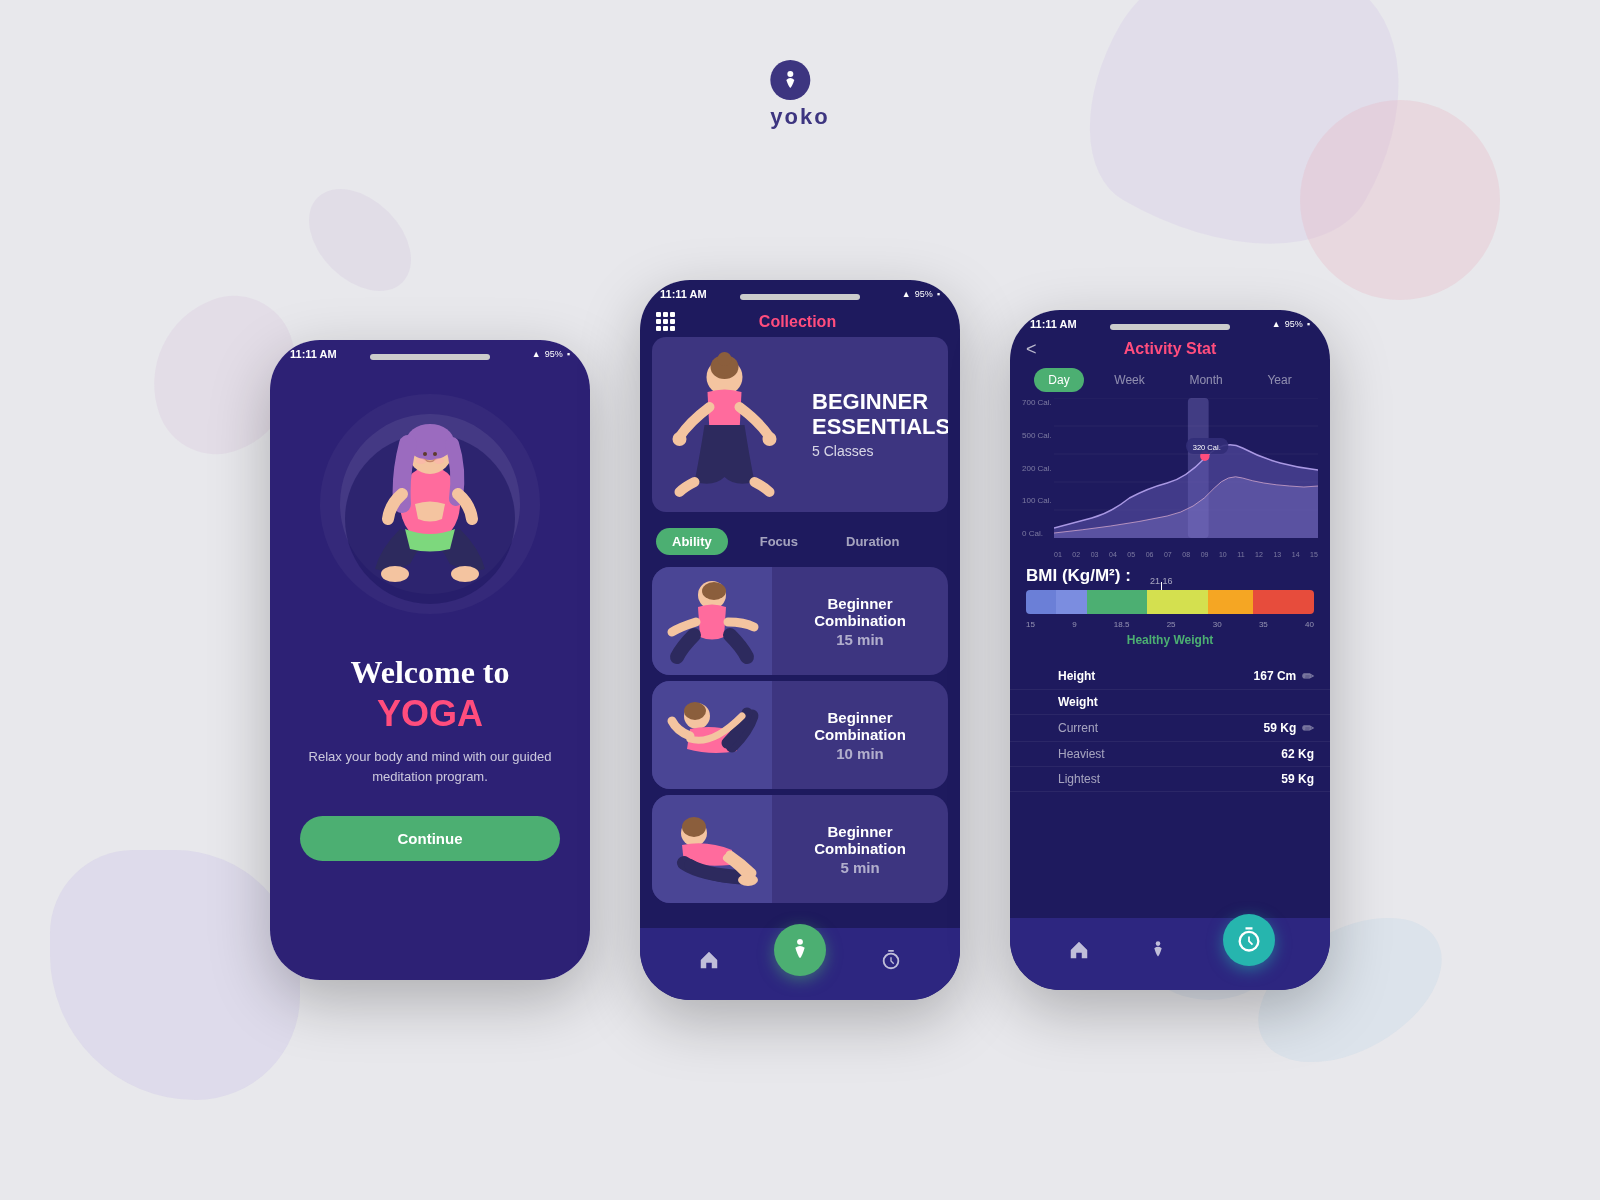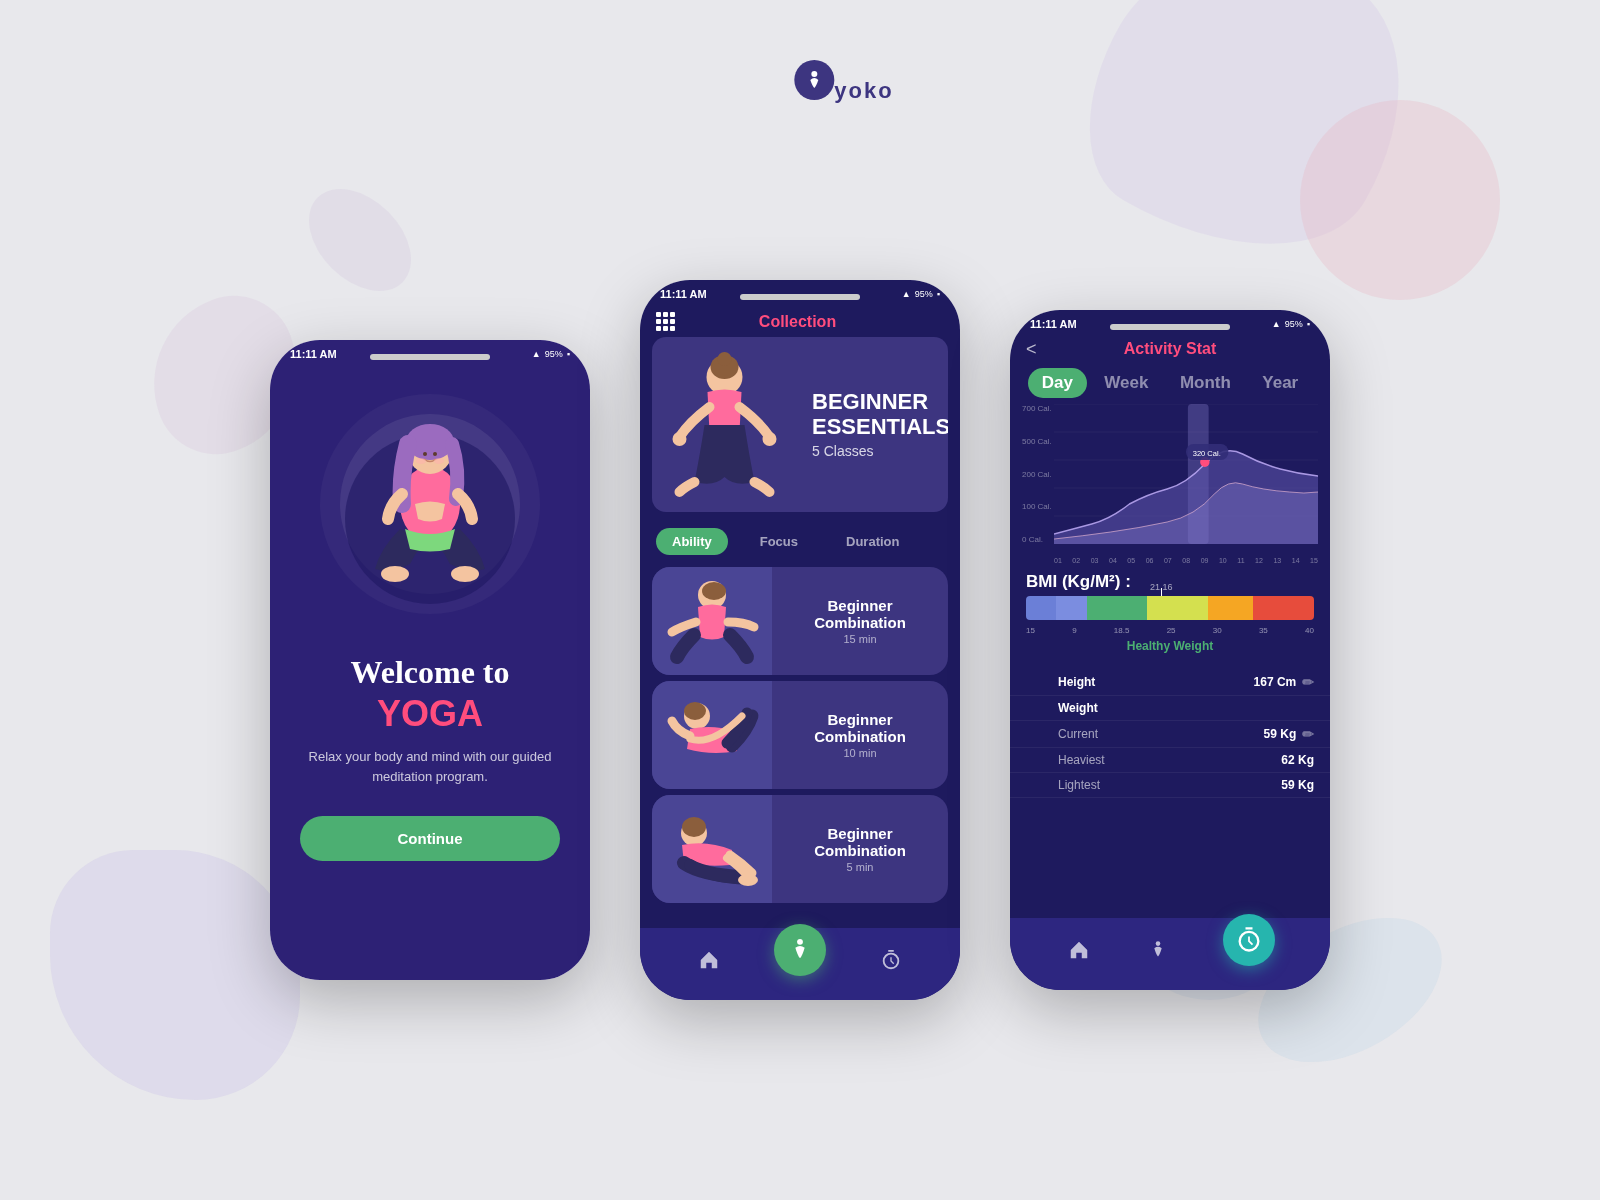--- a/index.html
+++ b/index.html
@@ -23,23 +23,23 @@
       gap: 40px;
     }
 
     
     .logo-area {
       position: absolute;
       top: 60px;
       left: 50%;
       transform: translateX(-50%);
       display: flex;
-      align-items: flex-end;
+      flex-direction: column;
+      align-items: flex-start;
       z-index: 10;
-      margin-left: 44px;
     }
     .logo-icon {
       width: 40px;
       height: 40px;
       background: #3d3580;
       border-radius: 50%;
       display: flex;
       align-items: center;
       justify-content: center;
       color: white;
@@ -282,22 +282,23 @@
     .class-card-info {
       padding: 12px 16px;
     }
     .class-card-title {
       color: white;
       font-size: 15px;
       font-weight: 700;
     }
     .class-card-duration {
       color: rgba(255,255,255,0.6);
-      font-size: 11px;
+      font-size: 15px;
       margin-top: 2px;
+      font-weight: bold;
     }
 
     
     .bottom-nav {
       position: absolute;
       bottom: 0;
       left: 0;
       right: 0;
       background: #2d2680;
       border-radius: 0 0 42px 42px;
@@ -366,22 +367,22 @@
 
     .period-tabs {
       display: flex;
       justify-content: space-around;
       padding: 6px 16px;
       align-items: center;
     }
     .period-tab {
       padding: 5px 14px;
       border-radius: 15px;
-      font-size: 17px;
-      font-weight: 700;
+      font-size: 12px;
+      font-weight: 400;
       cursor: pointer;
       text-align: right;
     }
     .period-tab.active {
       background: #4caf72;
       color: white;
     }
     .period-tab.inactive {
       color: rgba(255,255,255,0.5);
     }

